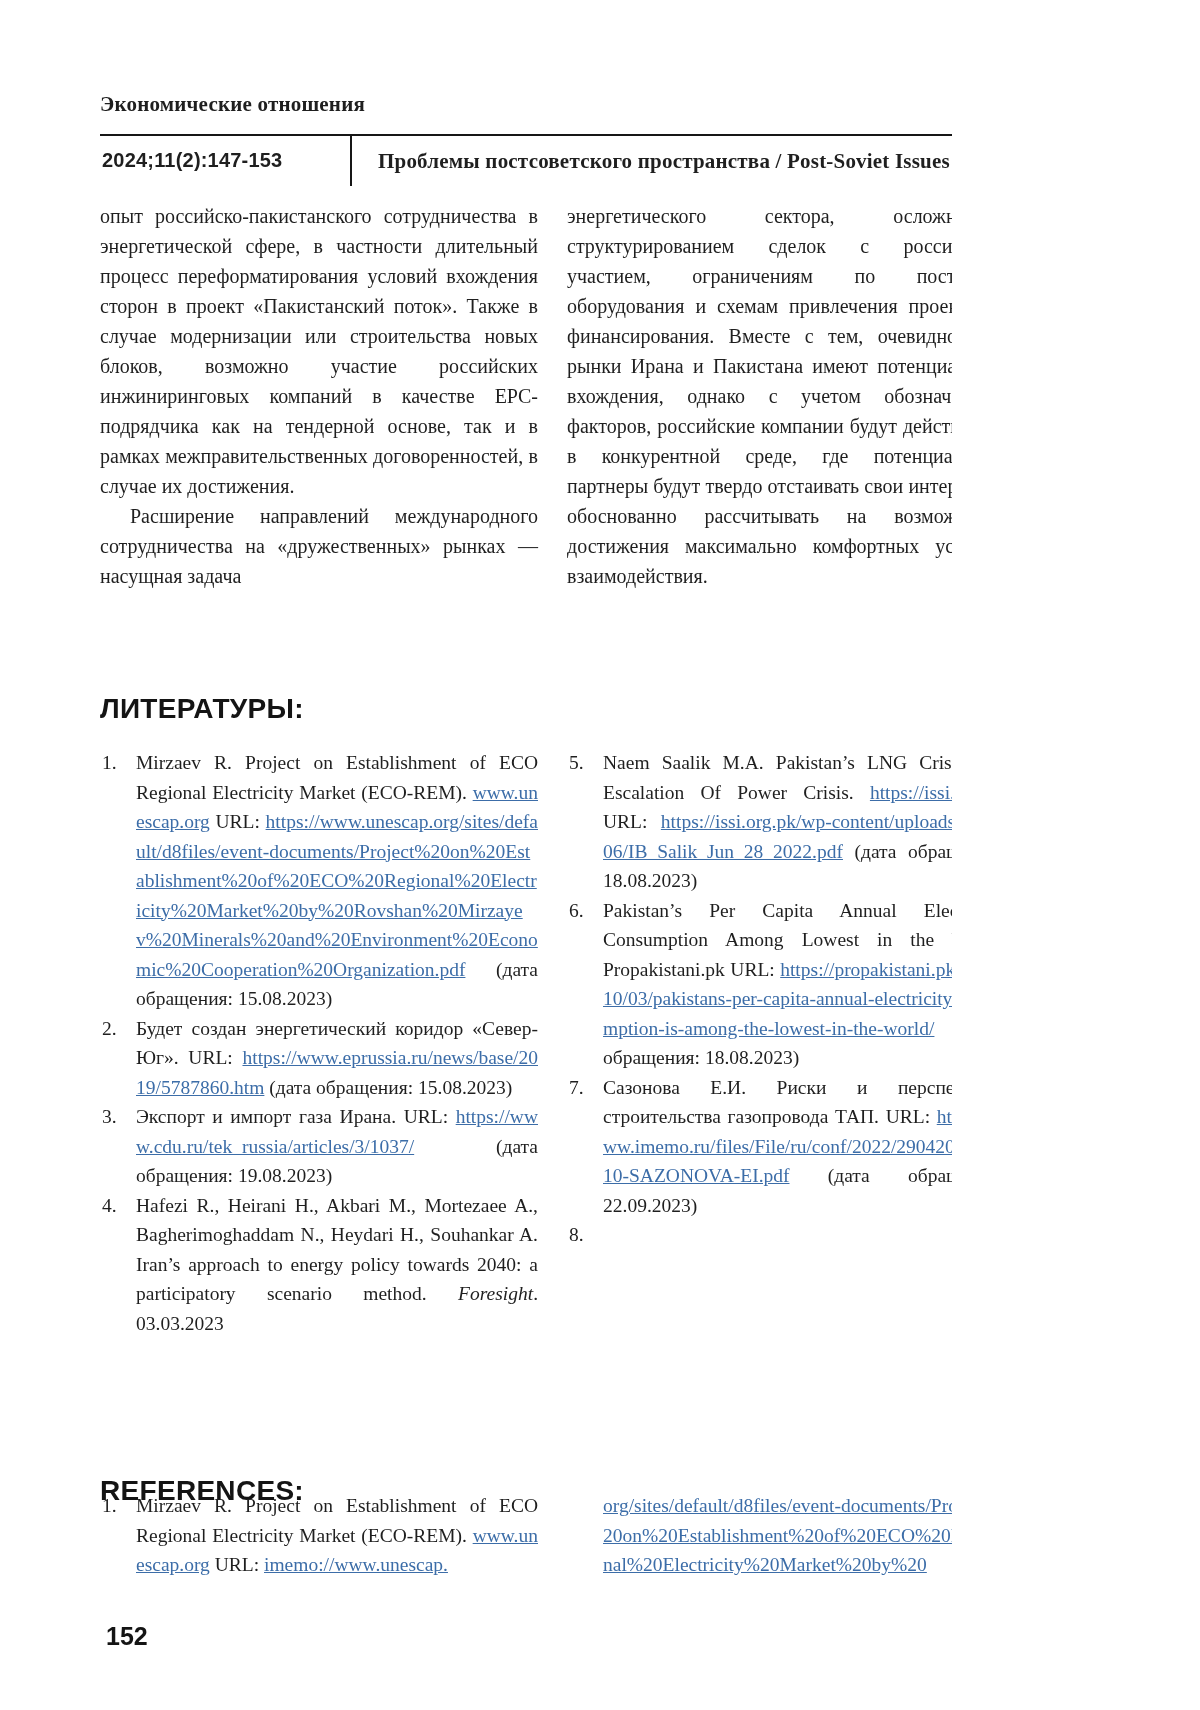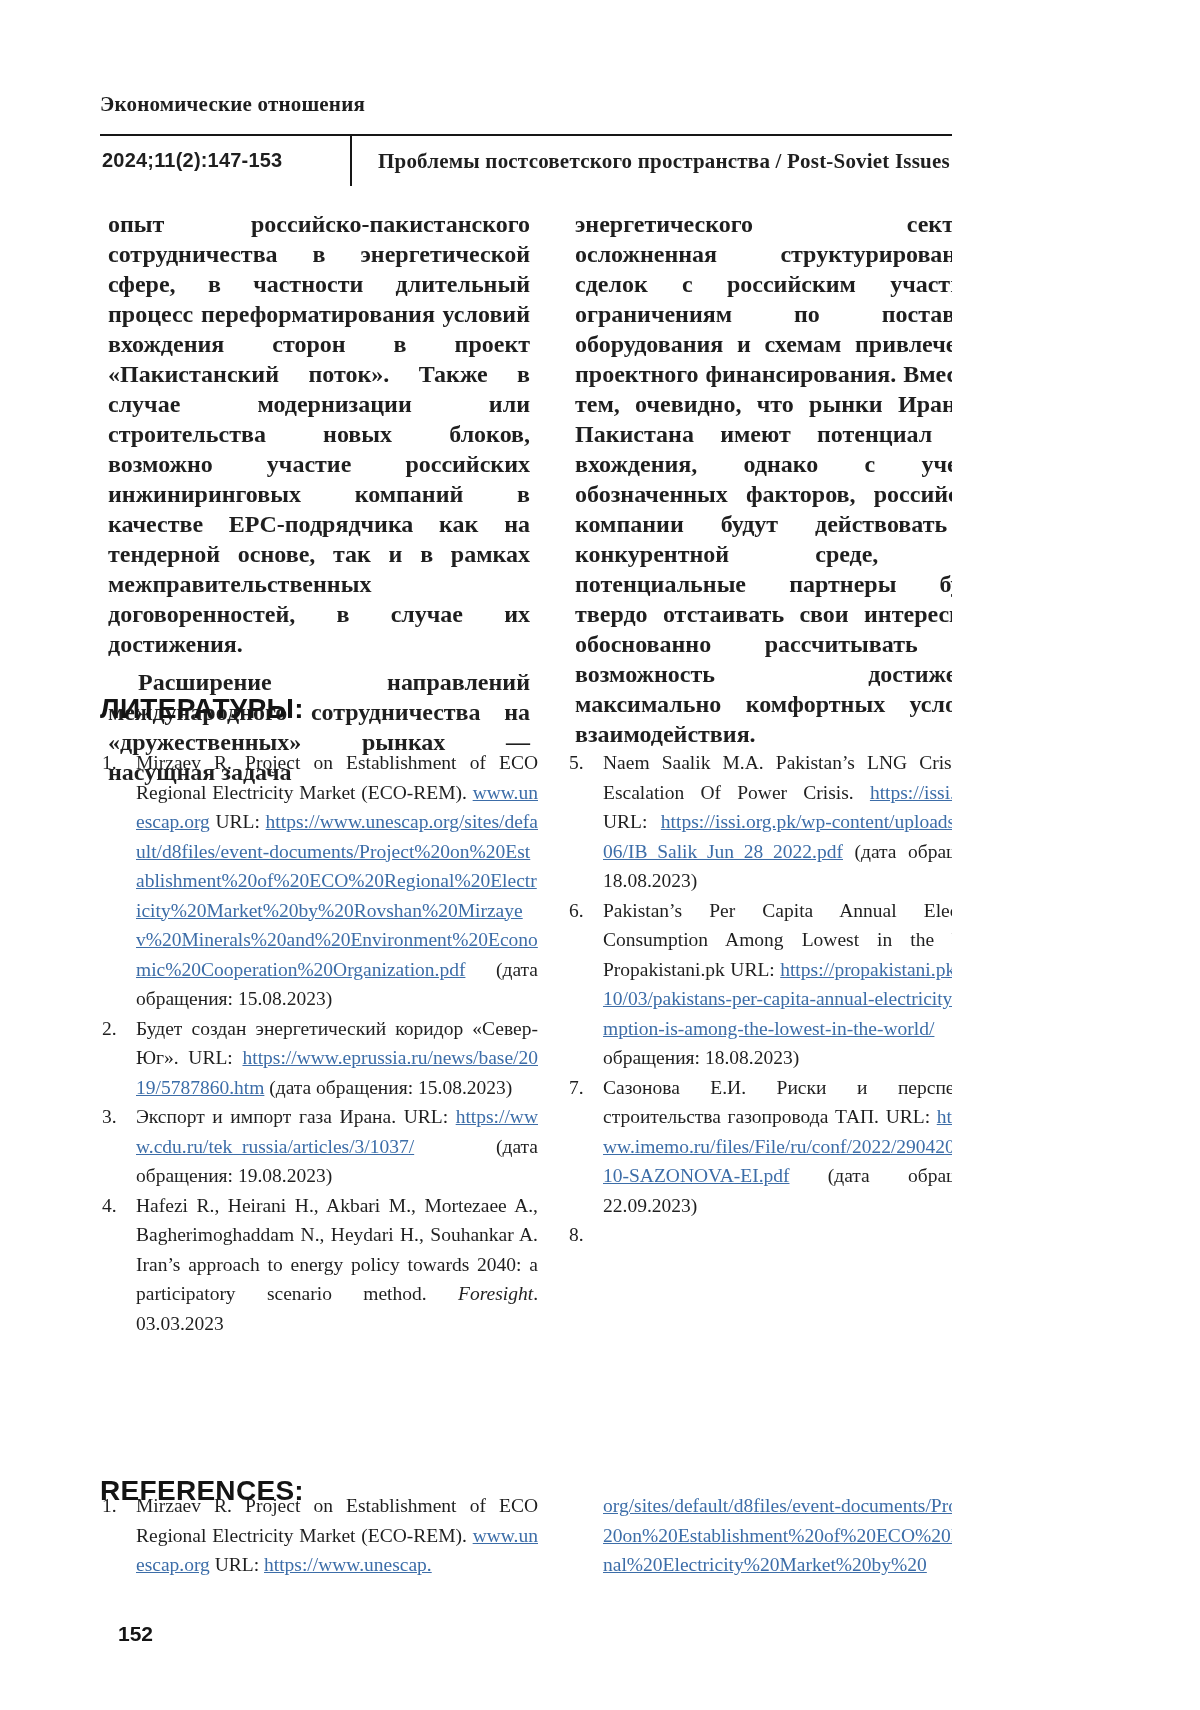--- a/index.html
+++ b/index.html
@@ -28,22 +28,22 @@
   .v-divider{width:2px;background:#161616;}
   .page-subtitle{
     flex:1;font-size:21px;font-weight:bold;
     padding:13px 0 12px 26px;letter-spacing:.2px;
   }
 
   
   .two-col{display:flex;gap:29px;}
   .col{width:438px;box-sizing:border-box;}
   .body-p{
-    margin:8px;text-align:justify;
-    font-size:24px;line-height:30px;font-weight:bold;
+    margin:0;text-align:justify;
+    font-size:20px;line-height:30px;
   }
   .body-p.indent{text-indent:30px;}
 
   
   .section-heading{
     margin:0;
     font-family:Liberation Sans, sans-serif;
     font-weight:bold;font-size:28px;letter-spacing:.3px;color:#141414;
   }
 
@@ -60,23 +60,23 @@
   }
   a.link{
     color:var(--link-color,#3c6da8);
     text-decoration:underline;
     word-break:break-all;
     cursor:pointer;
   }
   em{}
 
   .page-number{
-    position:absolute;left:118px;top:1622px;
+    position:absolute;left:106px;top:1622px;
     font-family:"Liberation Sans","DejaVu Sans",sans-serif;
-    font-weight:bold;font-size:21px;color:#141414;
+    font-weight:bold;font-size:25px;color:#141414;
   }
 </style>
 </head>
 <body>
 
 <div class="page">
 
   <div class="abs" style="top:92px;">
     <div class="journal-title">Экономические отношения</div>
   </div>
@@ -114,21 +114,21 @@
         <li class="ref-item"><span class="ref-num">7.</span><span><span>Сазонова Е.И. Риски и перспективы строительства газопровода ТАП. URL: </span><a class="link" href="#">https://www.imemo.ru/files/File/ru/conf/2022/29042022/1-10-SAZONOVA-EI.pdf</a><span> (дата обращения: 22.09.2023)</span></span></li>
         <li class="ref-item"><span class="ref-num">8.</span></li>
       </ol>
     </div>
   </div>
 
   <h2 class="section-heading abs" style="top:1475px;">REFERENCES:</h2>
   <div class="abs two-col" style="top:1491px;">
     <div class="col">
       <ol class="ref-list">
-        <li class="ref-item"><span class="ref-num">1.</span><span><span>Mirzaev R. Project on Establishment of ECO Regional Electricity Market (ECO-REM). </span><a class="link" href="#">www.unescap.org</a><span> URL: </span><a class="link" href="#">https://www.unescap.</a></span></li>
+        <li class="ref-item"><span class="ref-num">1.</span><span><span>Mirzaev R. Project on Establishment of ECO Regional Electricity Market (ECO-REM). </span><a class="link" href="#">www.unescap.org</a><span> URL: </span><a class="link" href="#">imemo://www.unescap.</a></span></li>
       </ol>
     </div>
     <div class="col">
       <div class="ref-cont"><a class="link" href="#">org/sites/default/d8files/event-documents/Project%20on%20Establishment%20of%20ECO%20Regional%20Electricity%20Market%20by%20</a></div>
     </div>
   </div>
 
   <div class="page-number">152</div>
 
 </div>

